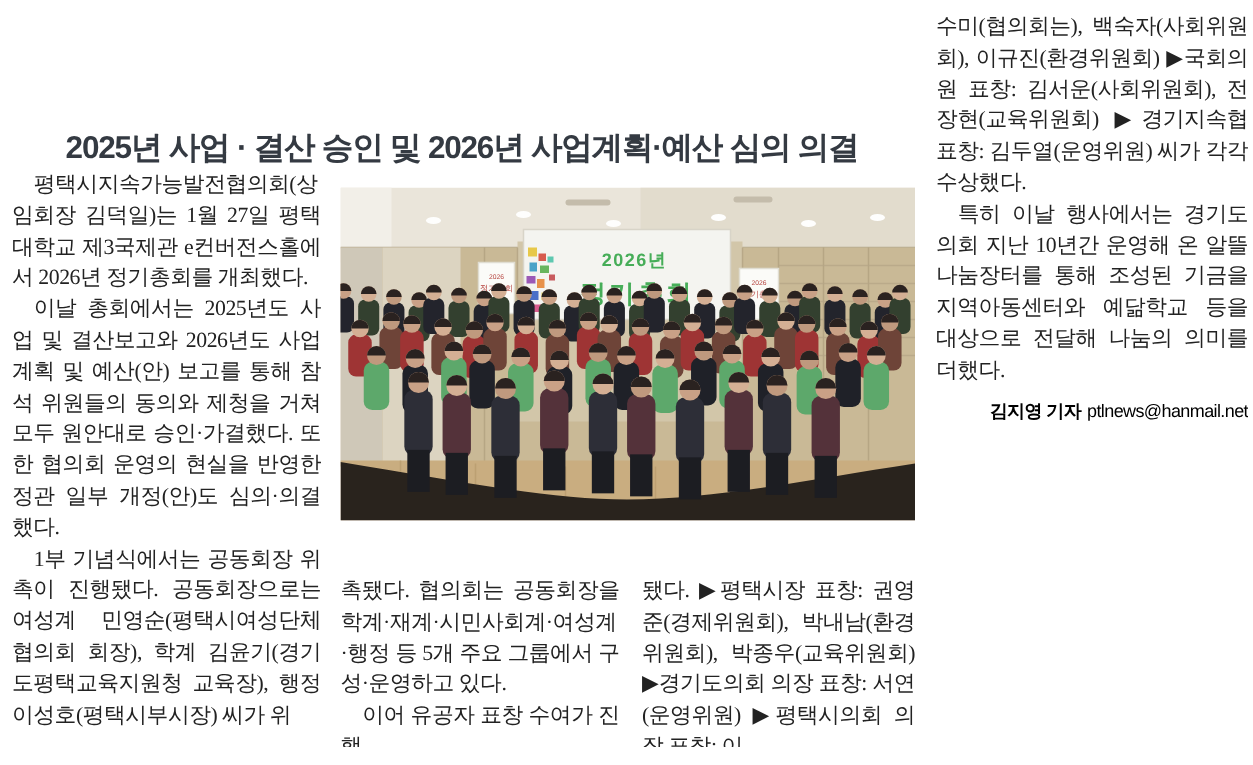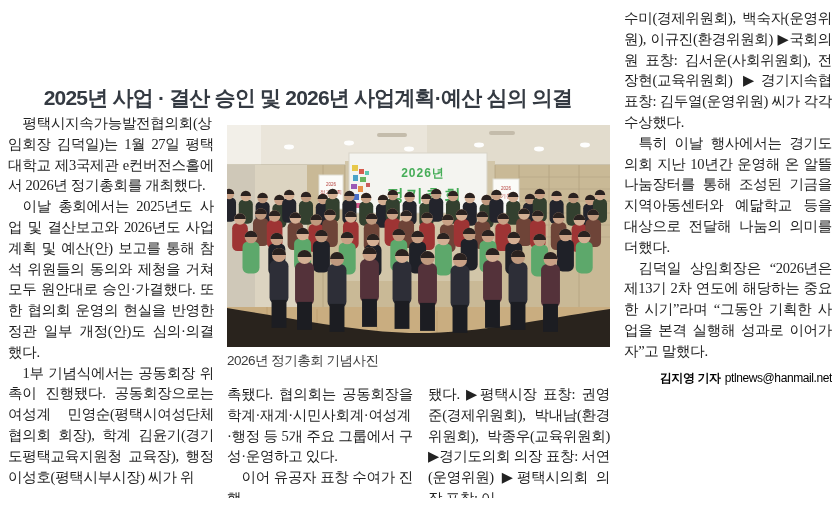--- a/index.html
+++ b/index.html
@@ -345,35 +345,33 @@
           <circle cx="291" cy="132" r="7" fill="#bf997e"></circle>
           <path d="M 284 132 a 7 7 0 0 1 14 0 Z" fill="#2a2220"></path>
           <rect x="314.05" y="138.9" width="18.900000000000002" height="44" rx="6.3" fill="#54323a"></rect>
           <rect x="316.05" y="178.9" width="14.900000000000002" height="28" fill="#1c1d22"></rect>
           <circle cx="323.5" cy="134" r="7" fill="#c9a186"></circle>
           <path d="M 316.5 134 a 7 7 0 0 1 14 0 Z" fill="#2a2220"></path>
         </g>
     </svg>
   </figure>
 
-  <div class="caption">2026년 정기총회 기념사진</div>
 
   <div class="col col2">
       <p class="para">촉됐다. 협의회는 공동회장을 학계·재계·시민사회계·여성계·행정 등 5개 주요 그룹에서 구성·운영하고 있다.</p>
       <p class="para indent">이어 유공자 표창 수여가 진행</p>
     </div>
 
   <div class="col col3">
       <p class="para">됐다. ▶평택시장 표창: 권영준(경제위원회), 박내남(환경위원회), 박종우(교육위원회) ▶경기도의회 의장 표창: 서연(운영위원) ▶평택시의회 의장 표창: 이</p>
     </div>
 
   <div class="col col4">
     <div>
-        <p class="para">수미(경제위원회), 백숙자(운영위원), 이규진(환경위원회) ▶국회의원 표창: 김서운(사회위원회), 전장현(교육위원회) ▶경기지속협 표창: 김두열(운영위원) 씨가 각각 수상했다.</p>
+        <p class="para">수미(협의회는), 백숙자(사회위원회), 이규진(환경위원회) ▶국회의원 표창: 김서운(사회위원회), 전장현(교육위원회) ▶경기지속협 표창: 김두열(운영위원) 씨가 각각 수상했다.</p>
         <p class="para indent">특히 이날 행사에서는 경기도의회 지난 10년간 운영해 온 알뜰나눔장터를 통해 조성된 기금을 지역아동센터와 예닮학교 등을 대상으로 전달해 나눔의 의미를 더했다.</p>
-        <p class="para indent">김덕일 상임회장은 “2026년은 제13기 2차 연도에 해당하는 중요한 시기”라며 “그동안 기획한 사업을 본격 실행해 성과로 이어가자”고 말했다.</p>
       </div>
     <div class="byline">
       <span class="rep">김지영 기자</span><span>ptlnews@hanmail.net</span>
     </div>
   </div>
 
 </div>
 
 </body></html>

